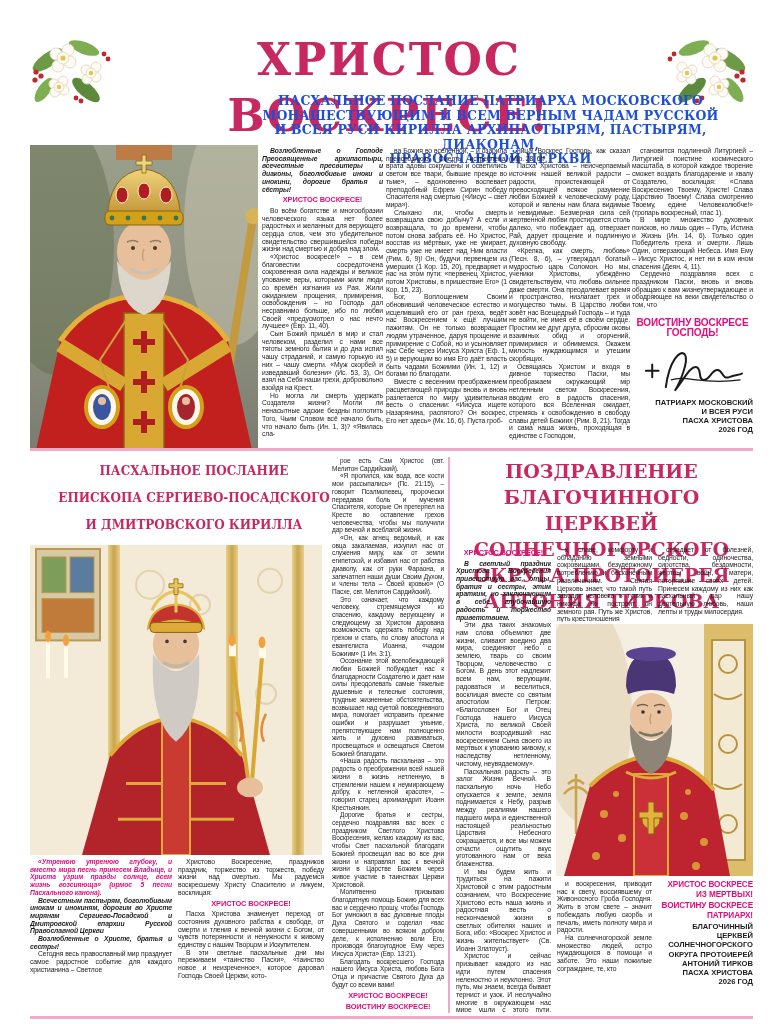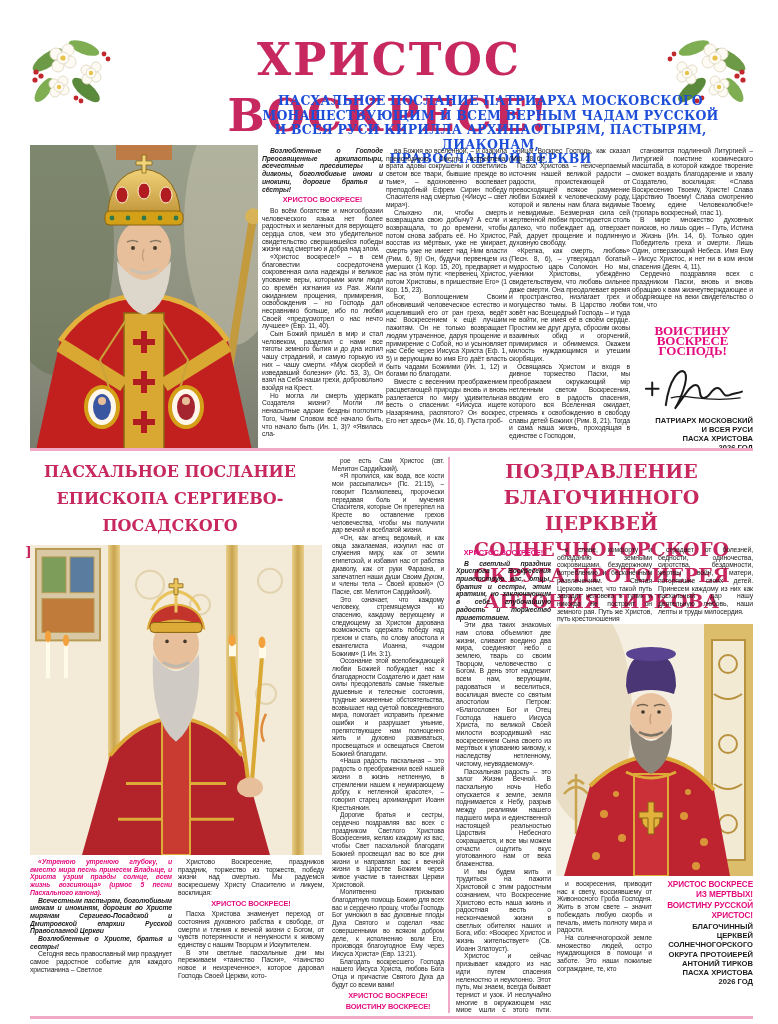--- a/index.html
+++ b/index.html
@@ -12,21 +12,21 @@
     color:#c7285f; letter-spacing:2px; }
   .subtitle { position:absolute; left:228px; top:94px; width:525px; text-align:center;
     font-family:"DejaVu Serif", serif; font-weight:700; font-size:12.5px; line-height:14.5px;
     color:#1d4ed8; letter-spacing:.2px; }
   .flowers { position:absolute; top:30px; width:88px; height:80px; }
   .fl-left { left:26px; } .fl-right { left:664px; }
 
   
   .sec-head { position:absolute; text-align:center; font-family:"DejaVu Serif", serif;
     font-weight:700; color:#c7285f; }
-  .left-head  { left:20px; top:458px; width:300px; font-size:16px; line-height:27px; }
+  .left-head  { left:44px; top:458px; width:300px; font-size:12px; line-height:27px; }
   .right-head { left:450px; top:458px; width:303px; font-size:19px; line-height:26px; }
 
   
   .hrule { position:absolute; left:30px; width:723px; height:3px; background:#f0a9c6; }
   .r1 { top:448px; } .r2 { top:1016px; }
   .vrule { position:absolute; left:448px; top:457px; width:2px; height:556px; background:#f0a9c6; }
 
   
   .photo { position:absolute; overflow:hidden; }
   .photo svg { display:block; width:100%; height:100%; }
@@ -52,21 +52,21 @@
 
   .para { margin:0; text-indent:8px; text-align:justify; }
   .p-intro { font-weight:700; font-style:italic; }
   .p-addr  { font-weight:700; font-style:italic; }
   .p-quote { color:#e30b7d; font-weight:700; font-style:italic; }
   .p-kicker{ color:#e30b7d; font-weight:700; text-align:center; text-indent:0;
              margin:3px 0 2px; font-size:7.4px; line-height:8.6px; }
   .p-sig   { font-weight:700; text-align:right; text-indent:0; font-size:7.6px;
              line-height:9.2px; letter-spacing:0; }
   .p-kicker + .p-sig { }
-  .pm4 .p-kicker  { font-size:13px; line-height:10px; margin-top:17px;font-family:Liberation Serif, serif; }
+  .pm4 .p-kicker  { font-size:10px; line-height:10px; margin-top:9px; }
   .dr3b .p-kicker { font-size:8.2px; line-height:10px; margin:0 0 1px;text-align:right; }
   .autograph { display:block; margin:2px auto 0; width:112px; height:58px; }
 </style>
 </head>
 <body>
 
 <div class="page">
 
   <svg class="flowers fl-left" viewBox="0 0 88 80">
     <g>
@@ -413,21 +413,21 @@
 
   <div class="col dr2b">
       <p class="para p-body">и воскресения, приводит нас к свету, воссиявшему от Живоносного Гроба Господня. Жить в этом свете – значит побеждать любую скорбь и печаль, иметь полноту мира и радости.</p>
       <p class="para p-body">На солнечногорской земле множество людей, остро нуждающихся в помощи и заботе. Это наши пожилые сограждане, те, кто</p>
     </div>
   <div class="col dr3t">
       <p class="para p-body">страдает от болезней, бедности, одиночества, сиротства, бездомности, жертвы войн, матери, потерявшие своих детей. Принесем каждому из них как пасхальный дар нашу деятельную любовь, наши лепты и труды милосердия.</p>
     </div>
   <div class="col dr3b">
       <p class="para p-kicker">ХРИСТОС ВОСКРЕСЕ ИЗ МЕРТВЫХ!</p>
-      <p class="para p-kicker">ВОИСТИНУ РУССКОЙ ХРИСТОС!</p>
+      <p class="para p-kicker">ВОИСТИНУ ВОСКРЕСЕ ПАТРИАРХ!</p>
       <p class="para p-sig">БЛАГОЧИННЫЙ</p>
       <p class="para p-sig">ЦЕРКВЕЙ</p>
       <p class="para p-sig">СОЛНЕЧНОГОРСКОГО</p>
       <p class="para p-sig">ОКРУГА ПРОТОИЕРЕЙ</p>
       <p class="para p-sig">АНТОНИЙ ТИРКОВ</p>
       <p class="para p-sig">ПАСХА ХРИСТОВА</p>
       <p class="para p-sig">2026 ГОД</p>
     </div>
 
   <div class="hrule r2"></div>

